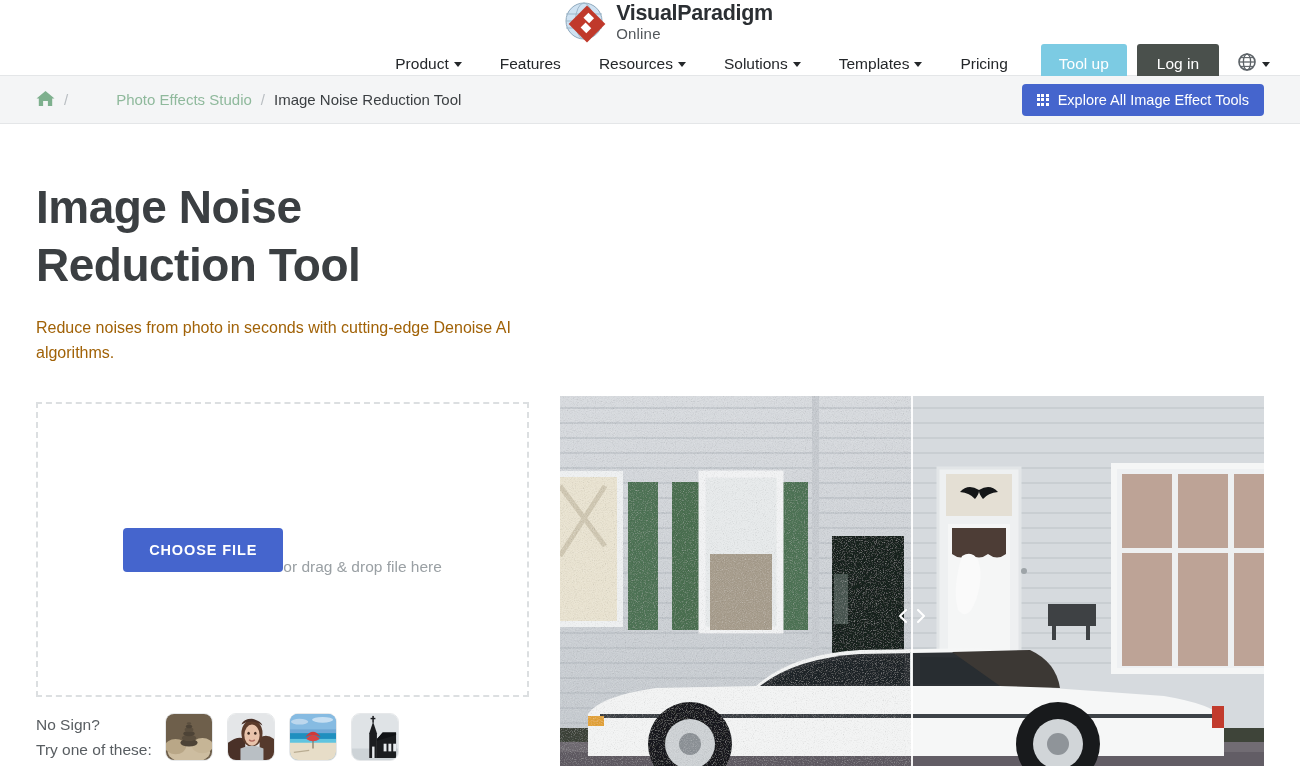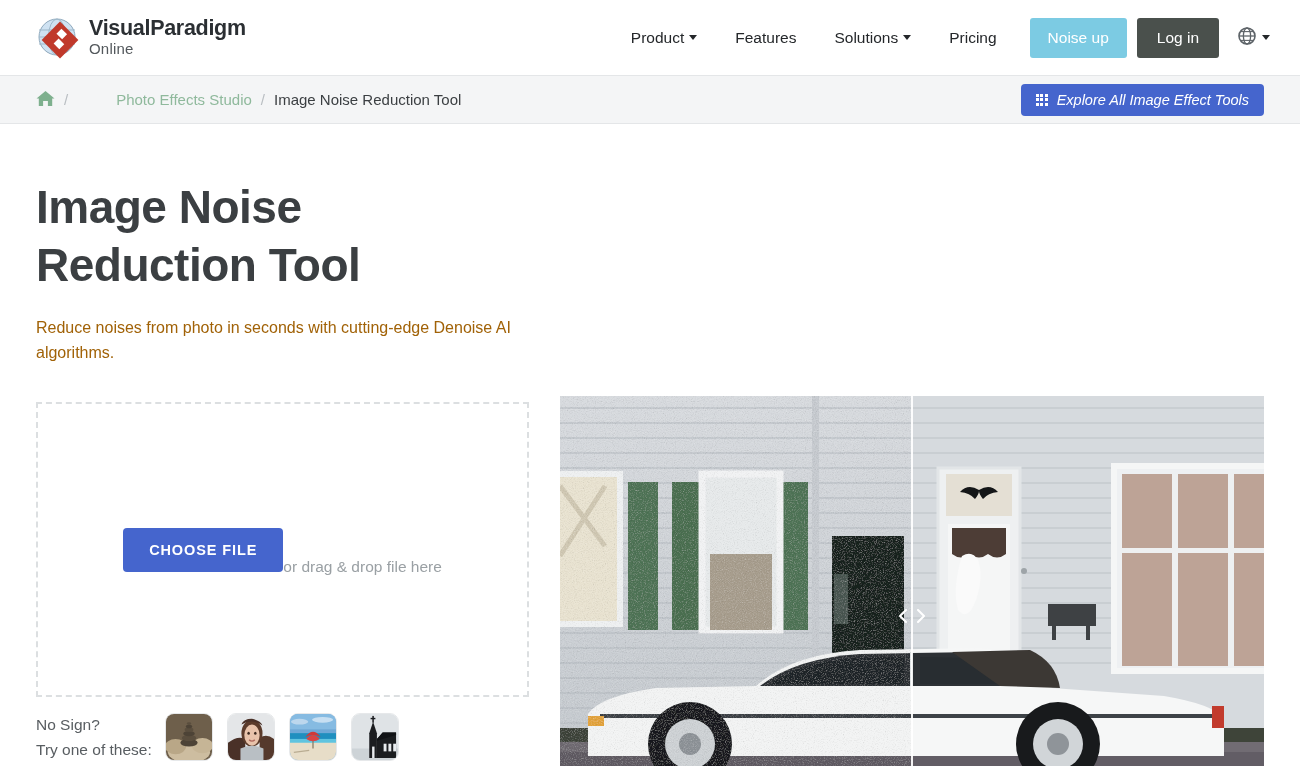--- a/index.html
+++ b/index.html
@@ -10,20 +10,21 @@
     overflow:hidden;
   }
 
   
   .topnav {
     height:76px; width:100%;
     background:#ffffff;
     display:flex; align-items:center;
     border-bottom:1px solid #e4e6e8;
     position:relative;
+    flex-direction:column;
   }
   .brand { display:flex; align-items:center; margin-left:36px; }
   .brand-mark { width:44px; height:44px; position:relative; flex:0 0 auto; }
   .brand-text { margin-left:9px; line-height:1.02; }
   .brand-line1 { font-size:21.5px; font-weight:bold; color:#2b2f33; letter-spacing:-.3px; white-space:nowrap;}
   .brand-line2 { font-size:15px; color:#53585c; letter-spacing:.2px; margin-top:1px;}
 
   .navlinks { display:flex; align-items:center; margin-left:auto; margin-right:30px; }
   .navitem {
     font-size:15.5px; color:#24272a; padding:0 19px; white-space:nowrap;
@@ -51,21 +52,21 @@
     height:48px; background:#f4f5f6; border-bottom:1px solid #e4e6e8;
     display:flex; align-items:center; padding:0 36px; position:relative;
   }
   .crumbs { display:flex; align-items:center; font-size:15px; }
   .crumb-sep { color:#b9bec2; margin:0 9px; }
   .crumb-link { color:#8fb99c; cursor:pointer;margin-left:39px; }
   .crumb-cur { color:#3b3f42; }
   .explore-btn {
     margin-left:auto; background:#4565cd; color:#fff;
     font-size:14.5px; border-radius:4px; padding:8px 15px;
-    display:flex; align-items:center; cursor:pointer; white-space:nowrap;font-style:italic;
+    display:flex; align-items:center; cursor:pointer; white-space:nowrap;
   }
   .grid-ico { display:inline-grid; grid-template-columns:repeat(3,3px); grid-gap:1.5px; margin-right:9px; }
   .grid-ico i { width:3px;height:3px;background:#fff;display:block; }
 
   
   .main { display:flex; padding:0 36px; }
   .left { width:494px; padding-top:54px; }
   h1.title {
     font-size:46px; line-height:1.27; font-weight:bold;
     color:#3b3f42; letter-spacing:-.5px;
@@ -138,28 +139,36 @@
 
   <div class="navlinks">
     <div class="navitem">
       <span>Product</span>
       <span class="caret"></span>
     </div>
     <div class="navitem">
       <span>Features</span>
     </div>
     <div class="navitem">
+      <span>Resources</span>
+      <span class="caret"></span>
+    </div>
+    <div class="navitem">
       <span>Solutions</span>
       <span class="caret"></span>
     </div>
     <div class="navitem">
+      <span>Templates</span>
+      <span class="caret"></span>
+    </div>
+    <div class="navitem">
       <span>Pricing</span>
     </div>
 
-    <div class="btn-signup">Noise up</div>
+    <div class="btn-signup">Tool up</div>
     <div class="btn-login">Log in</div>
 
     <div class="lang">
       <span>
         <svg width="20" height="20" viewBox="0 0 20 20">
           <circle cx="10" cy="10" r="8" fill="none" stroke="#5d6368" stroke-width="1.6"></circle>
           <ellipse cx="10" cy="10" rx="3.6" ry="8" fill="none" stroke="#5d6368" stroke-width="1.3"></ellipse>
           <line x1="2" y1="10" x2="18" y2="10" stroke="#5d6368" stroke-width="1.3"></line>
           <line x1="3.4" y1="5.6" x2="16.6" y2="5.6" stroke="#5d6368" stroke-width="1.1"></line>
           <line x1="3.4" y1="14.4" x2="16.6" y2="14.4" stroke="#5d6368" stroke-width="1.1"></line>

